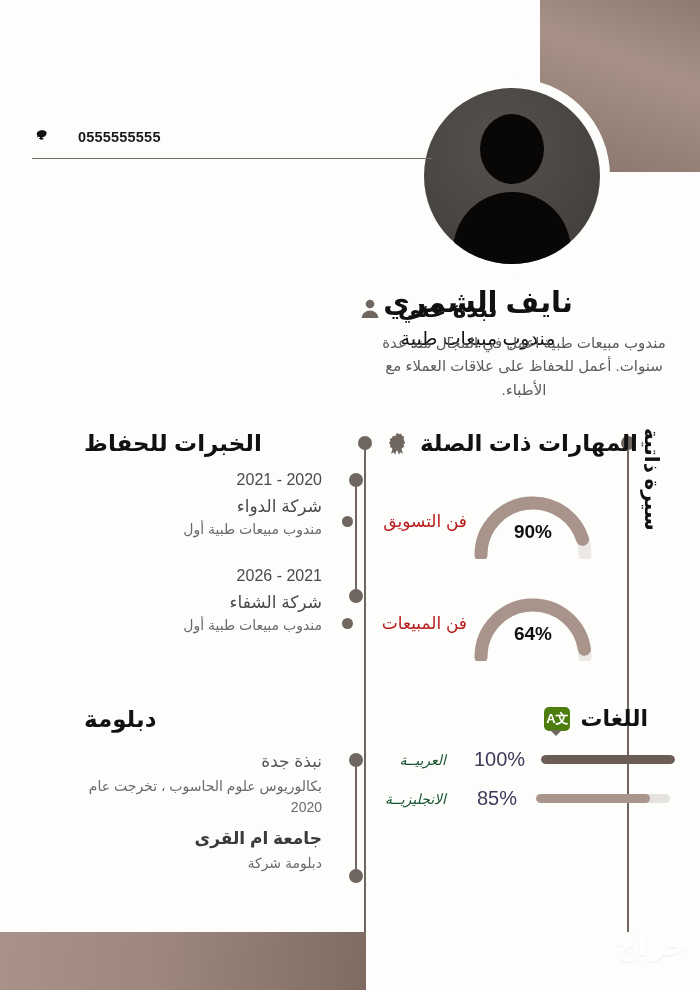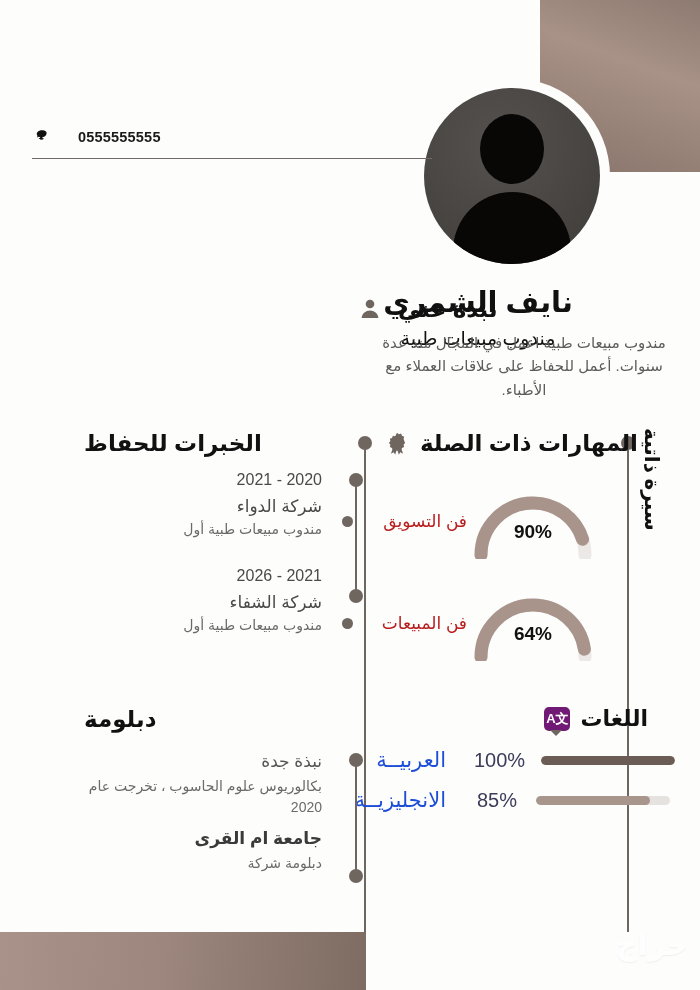--- a/index.html
+++ b/index.html
@@ -94,32 +94,32 @@
   .gauge svg{position:absolute;inset:0;}
   .gauge .pct{
     position:absolute;left:0;right:0;bottom:16px;text-align:center;
     font-size:19px;font-weight:bold;color:#111;direction:ltr;
   }
 
   
   .langs{position:absolute;right:10px;top:706px;width:348px;}
   .langs .sec-head{justify-content:flex-start;margin-right:42px;}
   .lang-icon{
-    width:26px;height:24px;border-radius:5px;background:#701a75;
+    width:26px;height:24px;border-radius:5px;background:#4d7c0f;
     color:#fff;font-size:13px;font-weight:bold;
     display:flex;align-items:center;justify-content:center;
     position:relative;direction:ltr;
   }
   .lang-icon:after{
     content:"";position:absolute;left:6px;bottom:-5px;
     border-left:6px solid transparent;border-right:6px solid transparent;
     border-top:6px solid #6f6660;
   }
   .lang-row{display:flex;align-items:center;justify-content:flex-end;margin-top:16px;gap:16px;}
-  .lang-name{font-size:21px;color:#1d4ed8;min-width:104px;text-align:right;}
+  .lang-name{font-size:14px;color:#14532d;min-width:104px;text-align:right;font-style:italic;}
   .lang-pct{font-size:20px;color:#3c3c5a;direction:ltr;min-width:46px;text-align:center;margin-left:12px;}
   .bar{width:134px;height:9px;border-radius:5px;background:#e6e2df;overflow:hidden;direction:ltr;}
   .bar > i{display:block;height:100%;border-radius:5px;background:#6b5d55;}
   .bar.light > i{background:#a8958c;}
 
   
   .exp{position:absolute;right:378px;top:430px;width:238px;text-align:right;}
   .exp .sec-head{justify-content:flex-end;}
   .exp-body{position:relative;margin-top:14px;padding-right:0;}
   .tl{position:absolute;right:-35px;top:8px;width:2px;height:118px;background:#6f6660;}

